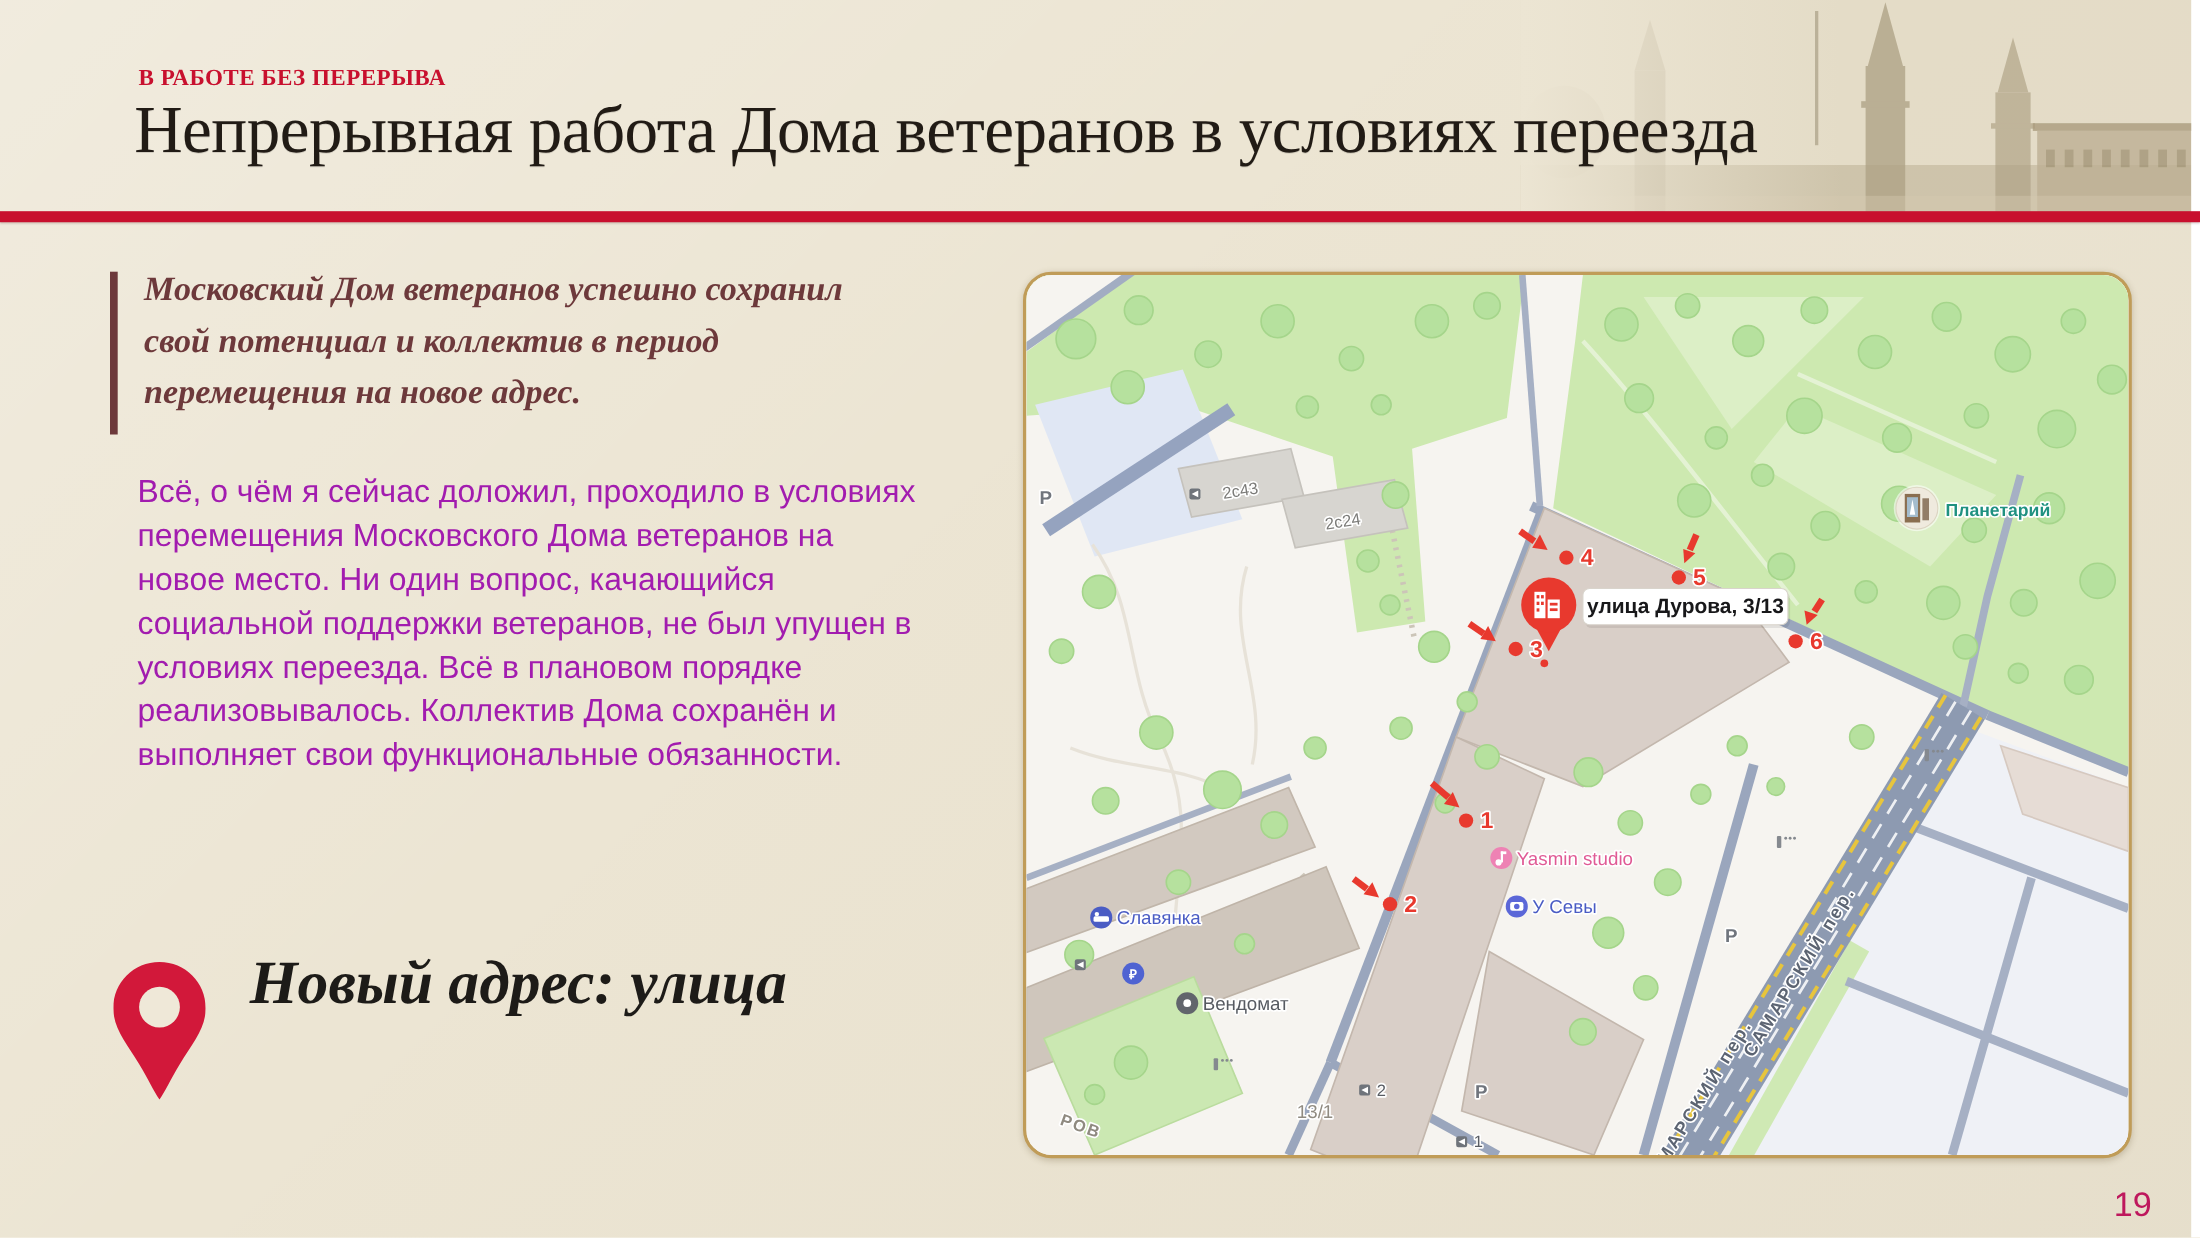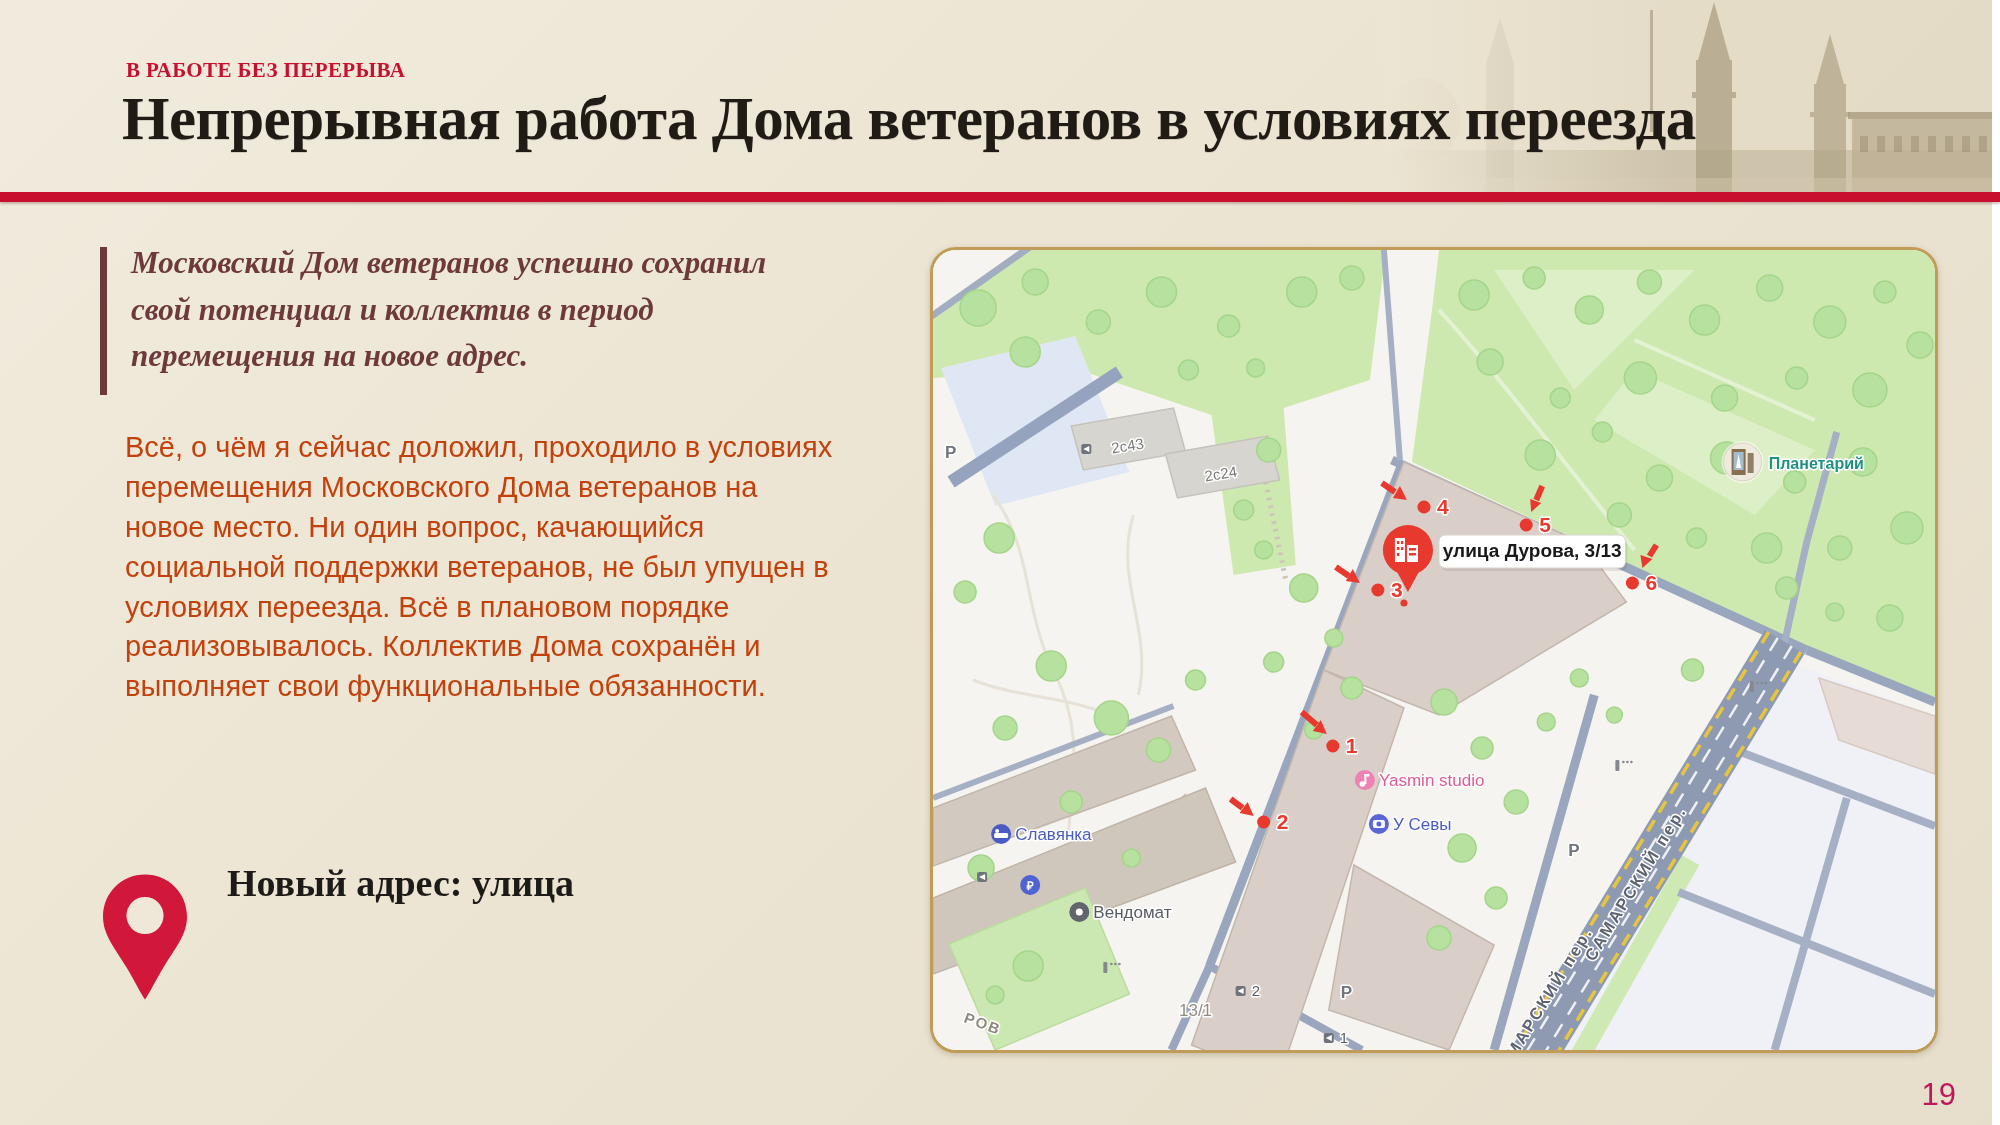--- a/index.html
+++ b/index.html
@@ -4,34 +4,34 @@
 <style>
   html,body{margin:0;padding:0;}
   body{width:2000px;height:1125px;overflow:hidden;font-family:"Liberation Sans",sans-serif;}
   .slide{position:absolute;left:0;top:0;width:1992px;height:1125px;background:#ece5d3;}
   .slide:before{content:"";position:absolute;inset:0;background:linear-gradient(135deg,rgba(255,255,255,.25),rgba(0,0,0,0) 40%,rgba(120,100,60,.05));pointer-events:none;}
 
   
   .photo-wrap{position:absolute;right:0;top:0;width:610px;height:192px;}
   .photo-fade{position:absolute;right:0;top:0;width:610px;height:192px;background:linear-gradient(to right,#ece5d3 0%,rgba(236,229,211,0) 48%);}
   .kicker{position:absolute;left:126px;top:58px;font-family:"Liberation Serif",serif;font-weight:bold;font-size:21px;letter-spacing:.4px;color:#c8102e;}
-  .title{position:absolute;left:122px;top:84px;font-family:"Liberation Serif",serif;font-weight:bold;font-size:61px;letter-spacing:-.5px;color:#211b15;white-space:nowrap;text-shadow:0 1px 0 rgba(0,0,0,.12);}
+  .title{position:absolute;left:122px;top:84px;font-family:"Liberation Serif",serif;font-weight:normal;font-size:61px;letter-spacing:-.5px;color:#211b15;white-space:nowrap;text-shadow:0 1px 0 rgba(0,0,0,.12);}
   .red-line{position:absolute;left:0;top:192px;width:2000px;height:10px;background:#c8102e;box-shadow:0 2px 2px rgba(80,20,20,.25);}
 
   
   .quote-bar{position:absolute;left:100px;top:247px;width:7px;height:148px;background:#6d393b;}
   .quote-text{position:absolute;left:131px;top:240px;width:648px;font-family:"Liberation Serif",serif;font-style:italic;font-weight:bold;font-size:31px;line-height:1.5;color:#6d393b;}
 
   
-  .body-text{position:absolute;left:125px;top:428px;width:712px;font-size:29px;line-height:1.375;color:#c2410c;}
+  .body-text{position:absolute;left:125px;top:428px;width:712px;font-size:29px;line-height:1.375;color:#a21caf;}
 
   
   .address{position:absolute;left:103px;top:860px;display:flex;align-items:flex-start;gap:40px;}
   .address-pin{flex:0 0 auto;margin-top:14px;}
-  .address-text{font-family:"Liberation Serif",serif;font-weight:bold;font-size:38px;line-height:1.22;color:#1d1b18;}
+  .address-text{font-family:"Liberation Serif",serif;font-weight:bold;font-size:56px;line-height:1.22;color:#1d1b18;font-style:italic;}
 
   
   .map-frame{position:absolute;left:930px;top:247px;width:1002px;height:800px;border:3px solid #c09c58;border-radius:26px;overflow:hidden;background:#f6f4f0;box-shadow:0 2px 6px rgba(90,70,30,.25);}
   .map-frame svg{display:block;width:100%;height:100%;}
   .mlabel{paint-order:stroke;stroke:#ffffff;stroke-width:3px;stroke-linejoin:round;}
 
   .page-num{position:absolute;right:36px;bottom:12px;font-size:31px;color:#be185d;}
   text{font-family:"Liberation Sans",sans-serif;}
 </style>
 </head>

